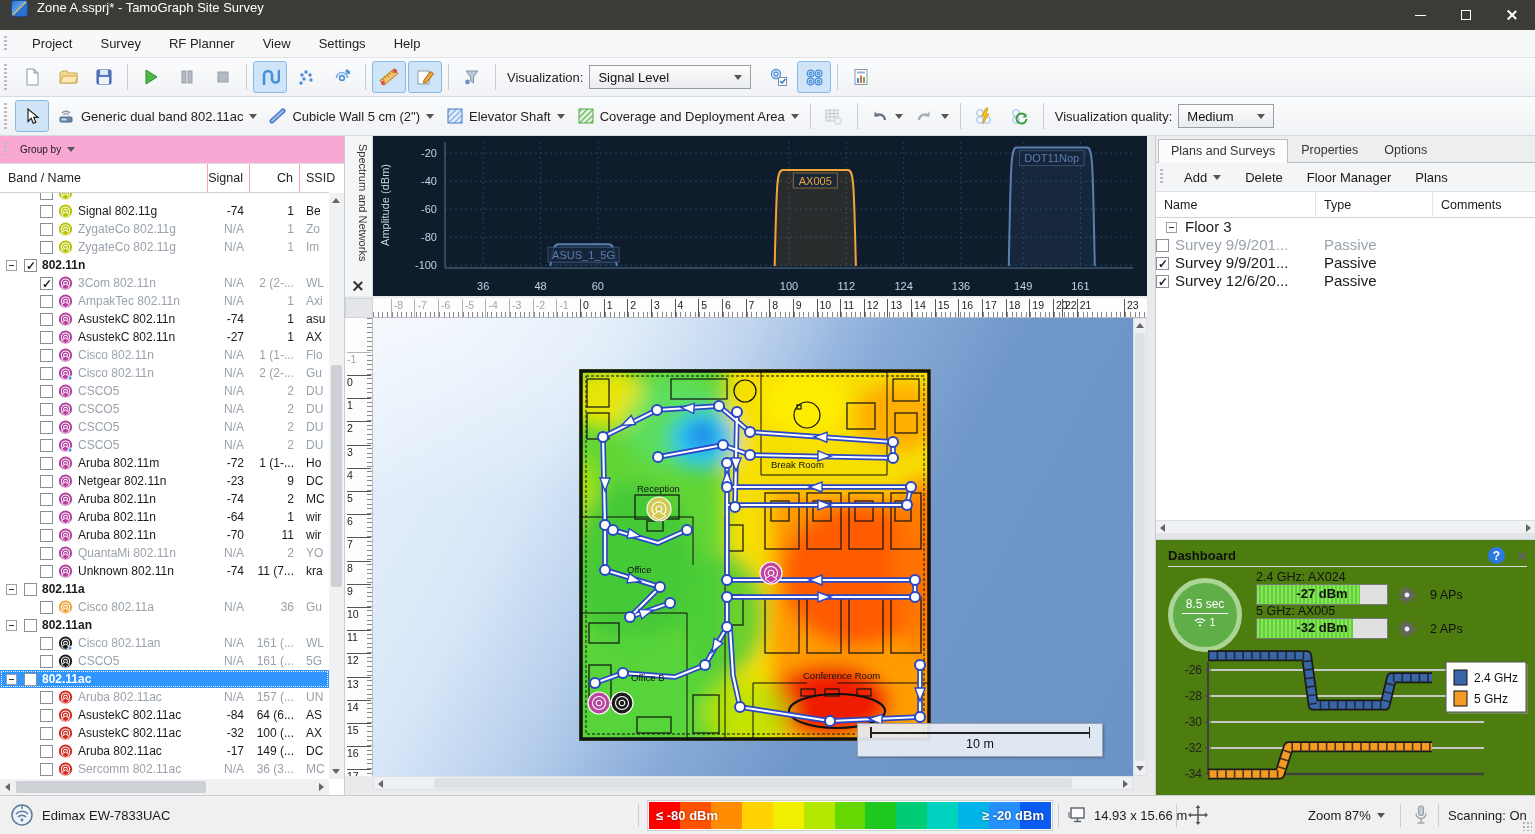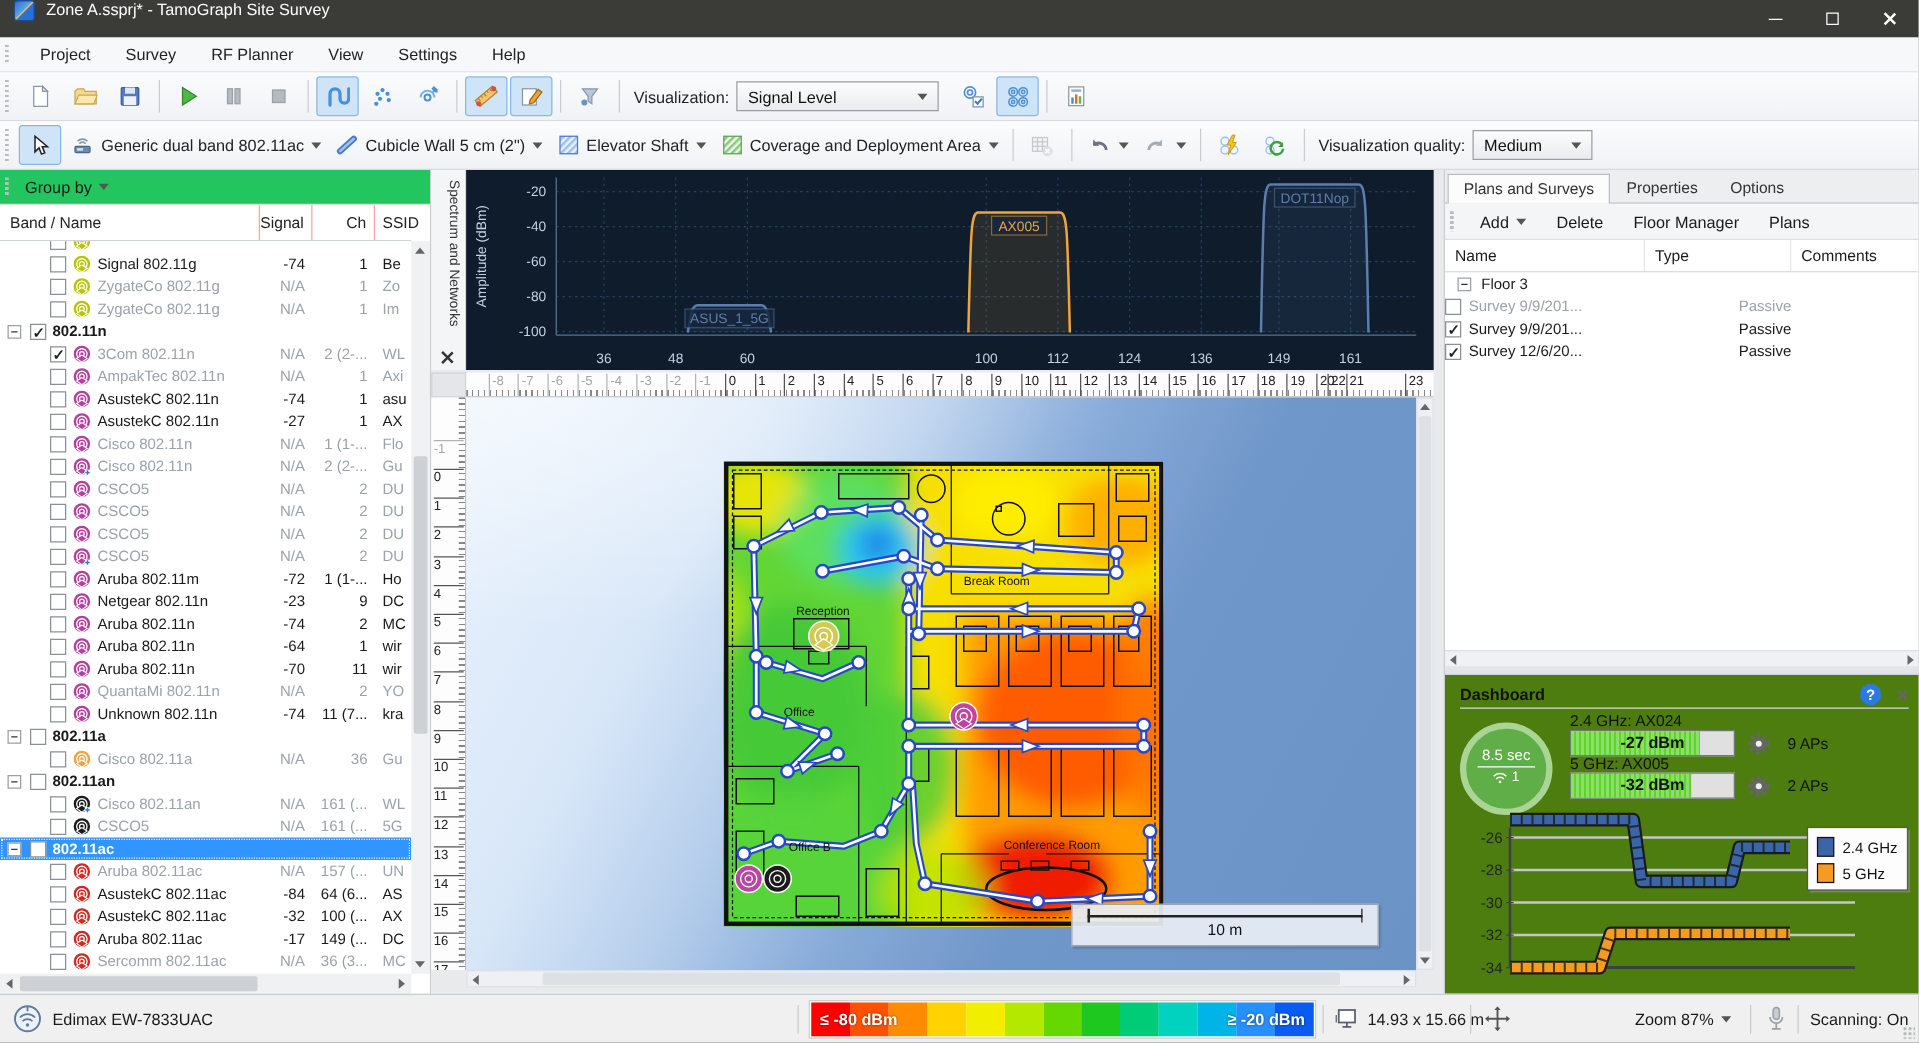--- a/index.html
+++ b/index.html
@@ -41,22 +41,22 @@
            display:flex; align-items:center; padding:0 8px; font-size:13px; color:#111; }
   .combo .chev { margin-left:auto; }
   .chev { width:0; height:0; border-left:4px solid transparent; border-right:4px solid transparent;
           border-top:5px solid #555; display:inline-block; margin-left:6px; }
   .ddbtn { display:flex; align-items:center; padding:0 6px; height:30px; font-size:13px; color:#222; }
   .ddbtn svg { margin-right:5px; }
 
   
   .leftpanel { position:absolute; left:0; top:136px; width:345px; bottom:39px; background:#fff;
                border-right:1px solid #c9cdd3; }
-  .groupbybar { position:absolute; left:0; top:0; right:0; height:28px; background:#22c55e;
-                border-bottom:1px solid #dcdfe3; display:flex; align-items:center; padding-left:20px; font-size:13px; }
+  .groupbybar { position:absolute; left:0; top:0; right:0; height:28px; background:#f9a8d4;
+                border-bottom:1px solid #dcdfe3; display:flex; align-items:center; padding-left:20px; font-size:10px; }
   .aphdr { position:absolute; left:0; top:28px; right:15px; height:29px; background:#fff;
            border-bottom:1px solid #cfd3d8; display:grid; grid-template-columns:208px 42px 50px 1fr;
            align-items:center; font-size:12.5px; color:#222; }
   .aphdr span { border-right:1px solid #fca5a5; height:100%; display:flex; align-items:center; }
   .aphdr .h-name{ padding-left:8px;} .aphdr .h-sig,.aphdr .h-ch{ justify-content:flex-end; padding-right:6px;}
   .aphdr .h-ssid{ padding-left:6px; border-right:none;}
   .aplist { position:absolute; left:0; top:57px; right:15px; bottom:16px; overflow:hidden; background:#fff; }
   .aprows { margin-top:-9px; }
   .row { display:grid; grid-template-columns:208px 42px 50px 1fr; height:18px; line-height:18px; font-size:12px; }
   .row .c-name { display:flex; align-items:center; gap:5px; padding-left:40px; overflow:hidden; white-space:nowrap; }
@@ -130,21 +130,21 @@
   .tab { padding:4px 12px 5px; font-size:12.5px; color:#333; border:1px solid transparent; border-bottom:none; }
   .tab.active { background:#fcfcfd; border-color:#b9bdc3; position:relative; top:1px; font-weight:normal; }
   .ppan-tb { position:absolute; left:0; top:27px; right:0; height:29px; background:#f4f5f7;
              border-bottom:1px solid #dcdfe3; display:flex; align-items:center; padding-left:16px; gap:0; font-size:13px; }
   .ppan-tb .titem { padding:0 12px; display:flex; align-items:center; }
   .surv-hdr { position:absolute; left:0; top:56px; right:0; height:26px; background:#fff;
               border-bottom:1px solid #cfd3d8; display:grid; grid-template-columns:160px 117px 1fr; align-items:center;
               font-size:12.5px; }
   .surv-hdr span { border-right:1px solid #e4e6e9; height:100%; display:flex; align-items:center; padding-left:8px; }
   .survlist { position:absolute; left:0; top:82px; right:0; height:302px; background:#fff; overflow:hidden; }
-  .srow { display:grid; grid-template-columns:160px 117px 1fr; height:18px; line-height:18px; font-size:12px;text-align:right; }
+  .srow { display:grid; grid-template-columns:160px 117px 1fr; height:18px; line-height:18px; font-size:15px; }
   .srow .s-name { display:flex; gap:6px; align-items:center; white-space:nowrap; overflow:hidden;}
   .srow.floor .s-name { padding-left:10px; font-weight:normal; }
   .srow .s-type { padding-left:8px; }
   .srow.muted { color:#9aa2ab; }
   .surv-sb { position:absolute; left:0; top:384px; right:0; height:13px; background:#f0f1f3; border-top:1px solid #dcdfe3;}
   .dash-split { position:absolute; left:0; top:397px; right:0; height:7px; background:#e2e4e7; border-bottom:1px solid #cfd3d8; }
   .dashboard { position:absolute; left:0; top:404px; right:0; bottom:0; background:#4d7c0f; }
   .dash-hdr { position:absolute; left:12px; top:5px; right:8px; height:22px; display:flex; align-items:center;
               border-bottom:1px solid #d8dadd; }
   .dash-title { font-weight:bold; font-size:13px; color:#111; }

